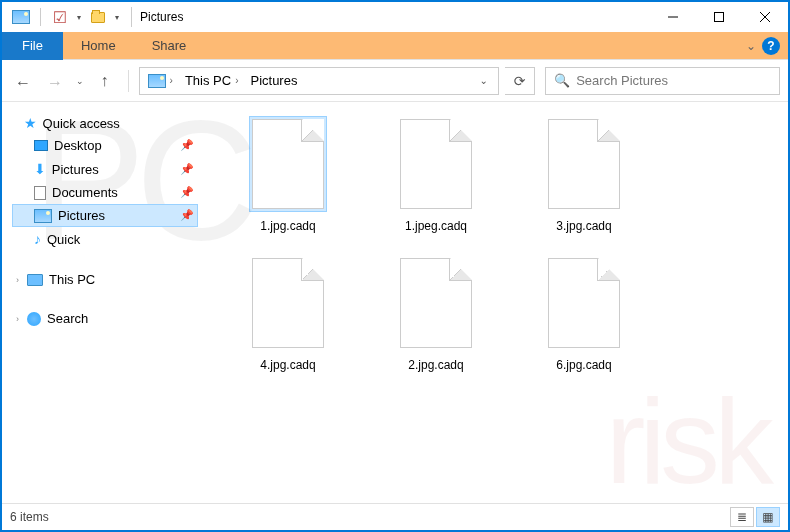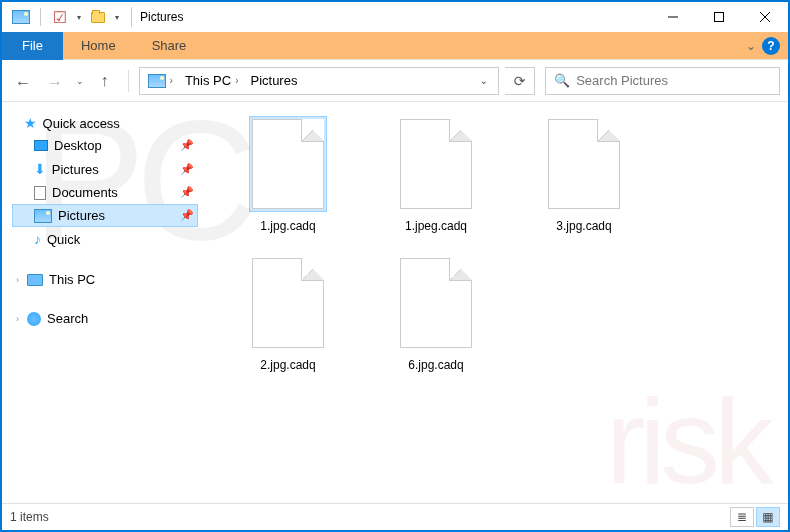--- a/index.html
+++ b/index.html
@@ -214,28 +214,32 @@
     <div class="file">
       <div class="file-icon-wrap"><div class="file-icon"></div></div>
       <div class="file-name">1.jpeg.cadq</div>
     </div>
     <div class="file">
       <div class="file-icon-wrap"><div class="file-icon"></div></div>
       <div class="file-name">3.jpg.cadq</div>
     </div>
     <div class="file">
       <div class="file-icon-wrap"><div class="file-icon"></div></div>
+      <div class="file-name">4.jpg.cadq</div>
+    </div>
+    <div class="file">
+      <div class="file-icon-wrap"><div class="file-icon"></div></div>
       <div class="file-name">2.jpg.cadq</div>
     </div>
     <div class="file">
       <div class="file-icon-wrap"><div class="file-icon"></div></div>
       <div class="file-name">6.jpg.cadq</div>
     </div>
   </div>
 </div>
 
 <div class="statusbar">
-  <span>1 items</span>
+  <span>6 items</span>
   <div class="view-toggles">
     <div class="view-btn">≣</div>
     <div class="view-btn active">▦</div>
   </div>
 </div>
 
 </body></html>

